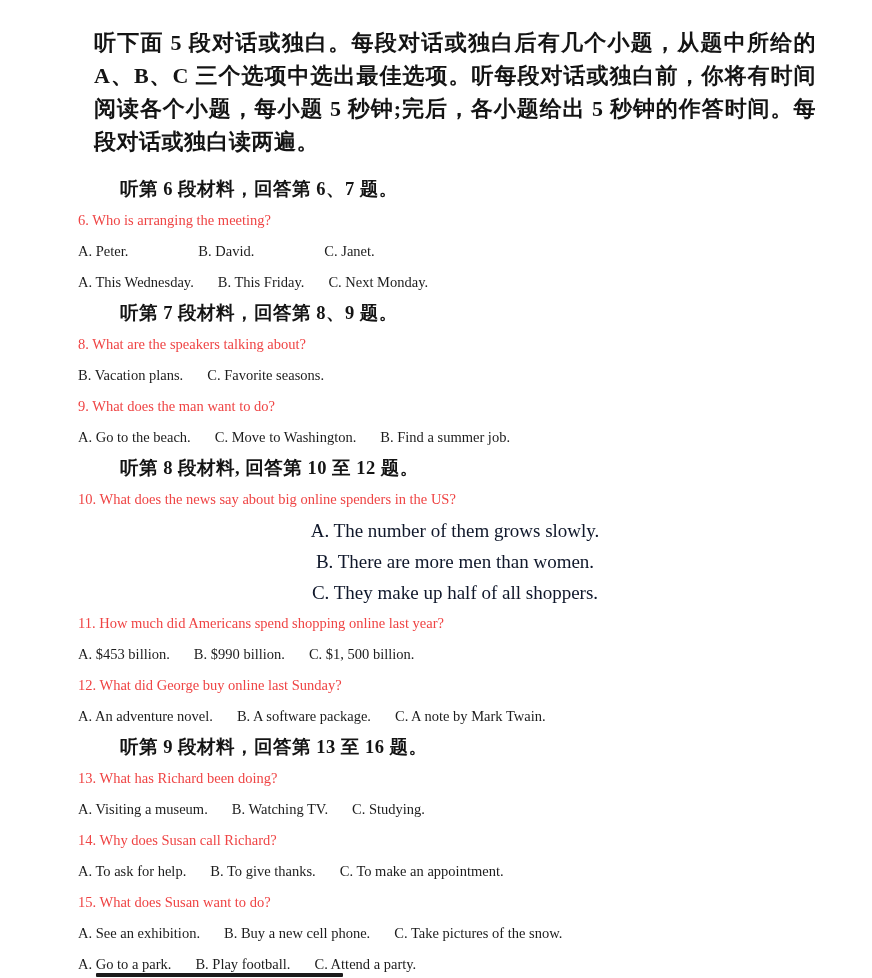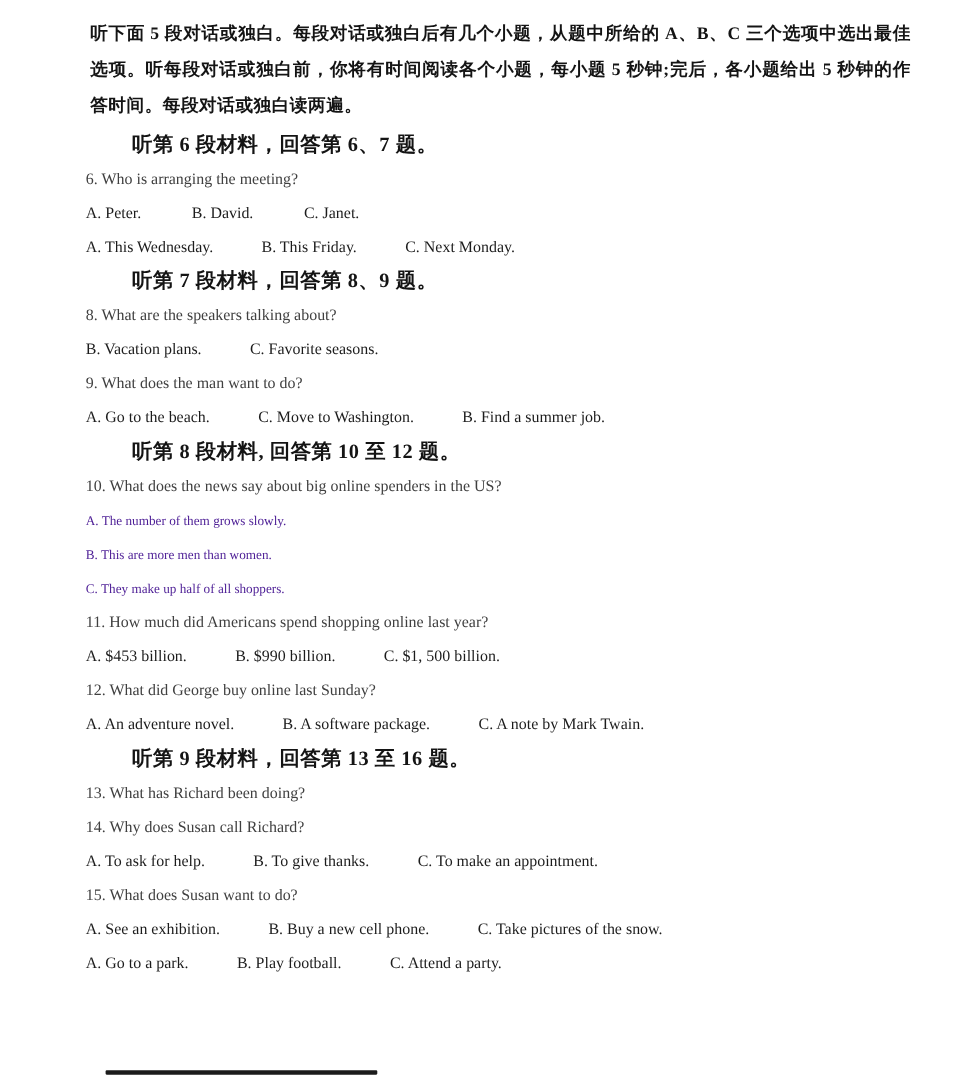--- a/index.html
+++ b/index.html
@@ -15,22 +15,22 @@
     font-family: "Liberation Serif", serif;
     color: #1c1c1c;
   }
   .page {
     position: absolute;
     left: 78px;
     top: 10px;
     width: 754px;
   }
   .intro {
-    margin: 4px;
-    font-size: 16px;
+    margin: 16px;
+    font-size: 22px;
     font-weight: 700;
     line-height: 33px;
     letter-spacing: 0.5px;
     text-align: justify;
     color: #141414;
     font-family: "Liberation Serif", "DejaVu Serif", serif;
   }
   .sec-header {
     height: 31px;
     line-height: 31px;
@@ -40,38 +40,39 @@
     white-space: nowrap;
     color: #141414;
     font-family: "Liberation Serif", "DejaVu Serif", serif;
     padding-left: 42px;
   }
   .q-line {
     height: 31px;
     line-height: 31px;
     font-size: 14.5px;
     white-space: nowrap;
-    color: #404040;
+    color: #ef4444;
   }
   .opt-row {
     height: 31px;
     line-height: 31px;
     font-size: 14.5px;
     white-space: nowrap;
     display: flex;
-    gap: 44px;
+    gap: 24px;
     color: #1c1c1c;
   }
-  .opt-row.tight { gap: 46px; }
+  .opt-row.tight { gap: 70px; }
   .opt-line {
     height: 31px;
     line-height: 31px;
-    font-size: 12px;
+    font-size: 19px;
     white-space: nowrap;
-    color: #4c1d95;
+    color: #0f172a;
+    text-align: center;
   }
   
   .truncated-line-artifact {
     position: absolute;
     left: 96px;
     top: 973px;
     width: 247px;
     height: 4px;
     background: #1b1b1b;
     border-radius: 1px;
@@ -111,40 +112,45 @@
   <div class="opt-row">
     <span>A. Go to the beach.</span>
     <span>C. Move to Washington.</span>
     <span>B. Find a summer job.</span>
   </div>
 
   <div class="sec-header">听第 8 段材料, 回答第 10 至 12 题。</div>
 
   <div class="q-line">10. What does the news say about big online spenders in the US?</div>
   <div class="opt-line">A. The number of them grows slowly.</div>
-  <div class="opt-line">B. This are more men than women.</div>
+  <div class="opt-line">B. There are more men than women.</div>
   <div class="opt-line">C. They make up half of all shoppers.</div>
 
   <div class="q-line">11. How much did Americans spend shopping online last year?</div>
   <div class="opt-row">
     <span>A. $453 billion.</span>
     <span>B. $990 billion.</span>
     <span>C. $1, 500 billion.</span>
   </div>
 
   <div class="q-line">12. What did George buy online last Sunday?</div>
   <div class="opt-row">
     <span>A. An adventure novel.</span>
     <span>B. A software package.</span>
     <span>C. A note by Mark Twain.</span>
   </div>
 
   <div class="sec-header">听第 9 段材料，回答第 13 至 16 题。</div>
 
   <div class="q-line">13. What has Richard been doing?</div>
+  <div class="opt-row">
+    <span>A. Visiting a museum.</span>
+    <span>B. Watching TV.</span>
+    <span>C. Studying.</span>
+  </div>
 
   <div class="q-line">14. Why does Susan call Richard?</div>
   <div class="opt-row">
     <span>A. To ask for help.</span>
     <span>B. To give thanks.</span>
     <span>C. To make an appointment.</span>
   </div>
 
   <div class="q-line">15. What does Susan want to do?</div>
   <div class="opt-row">

